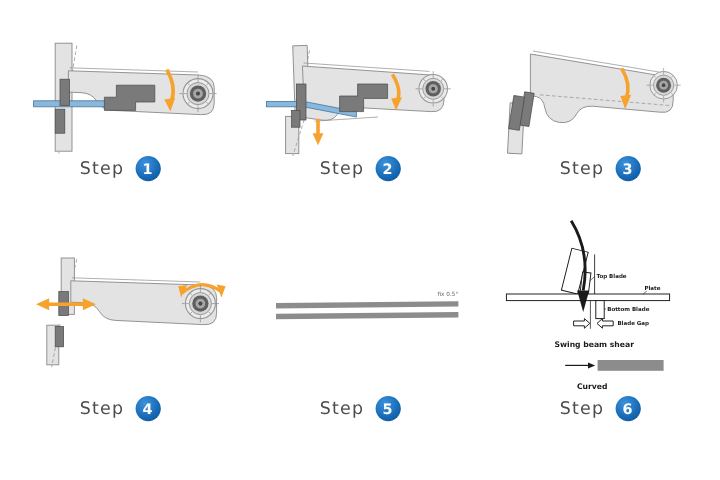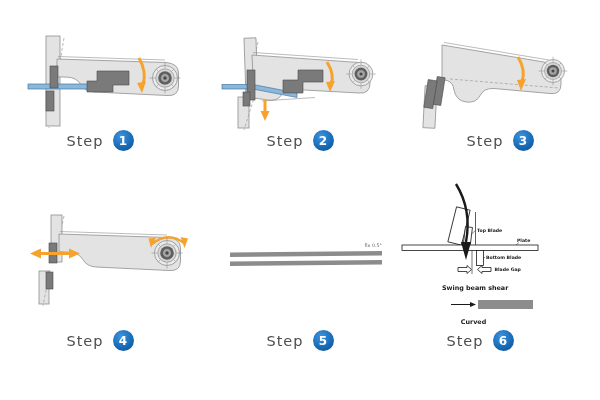--- a/index.html
+++ b/index.html
@@ -5,21 +5,21 @@
   :root{
     --body-fill:#e3e3e3; --body-stroke:#8f8f8f; --dark-fill:#7a7a7a; --dark-stroke:#4a4a4a;
     --blue-fill:#8ab7dc; --blue-stroke:#49799f; --orange:#f6a22d; --dash:#9b9b9b;
     --ink:#1a1a1a; --bar-gray:#8c8c8c; --step-text:#4d4d4d; --badge-blue:#1668b3; --canvas-bg:#ffffff;
   }
   html,body{margin:0;padding:0;background:#fff;}
   .canvas{position:relative;width:600px;height:400px;background:var(--canvas-bg);
           font-family:"DejaVu Sans",sans-serif;overflow:hidden;}
   .panel{position:absolute;width:200px;height:200px;}
   #p1{left:0;top:0}#p2{left:200px;top:0}#p3{left:400px;top:0}
-  #p4{left:0;top:200px}#p5{left:200px;top:200px}#p6{left:380px;top:200px}
+  #p4{left:0;top:200px}#p5{left:200px;top:200px}#p6{left:400px;top:200px}
   .diagram{position:absolute;left:0;top:0;overflow:visible;}
   .caption{position:absolute;left:0;right:0;top:130px;display:flex;align-items:center;
            justify-content:center;gap:9px;}
   .step-label{font-size:14.5px;letter-spacing:1px;color:var(--step-text);}
   .step-badge{width:21px;height:21px;border-radius:50%;color:#fff;font-size:12px;font-weight:bold;
               display:flex;align-items:center;justify-content:center;
               background:radial-gradient(circle at 38% 30%, #3e93dd 0%, var(--badge-blue) 60%, #0c4e8f 100%);}
   .shape-body{fill:var(--body-fill);stroke:var(--body-stroke);stroke-width:0.8;}
   .shape-dark{fill:var(--dark-fill);stroke:var(--dark-stroke);stroke-width:0.6;}
   .shape-blue{fill:var(--blue-fill);stroke:var(--blue-stroke);stroke-width:0.7;}

